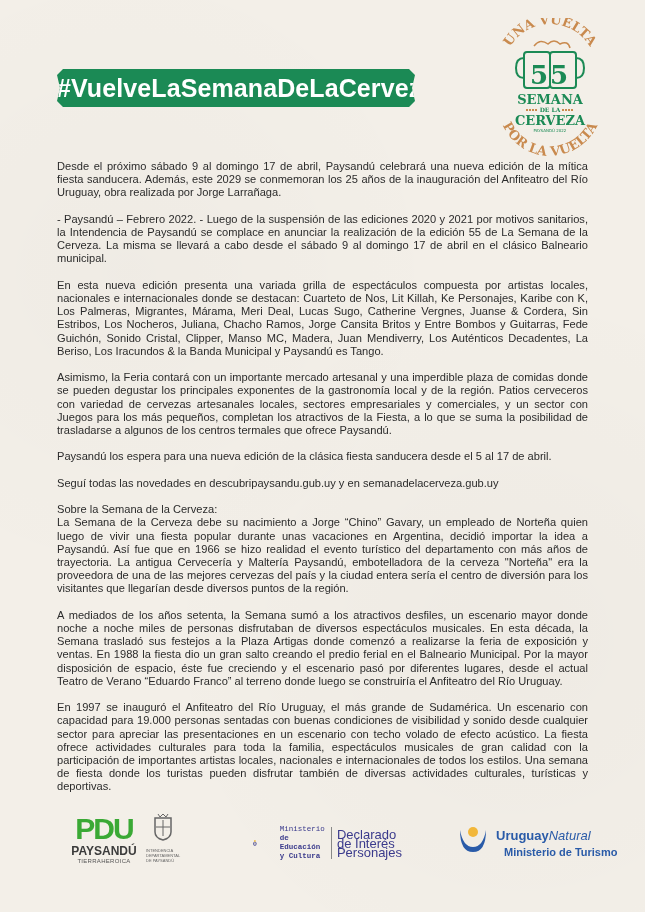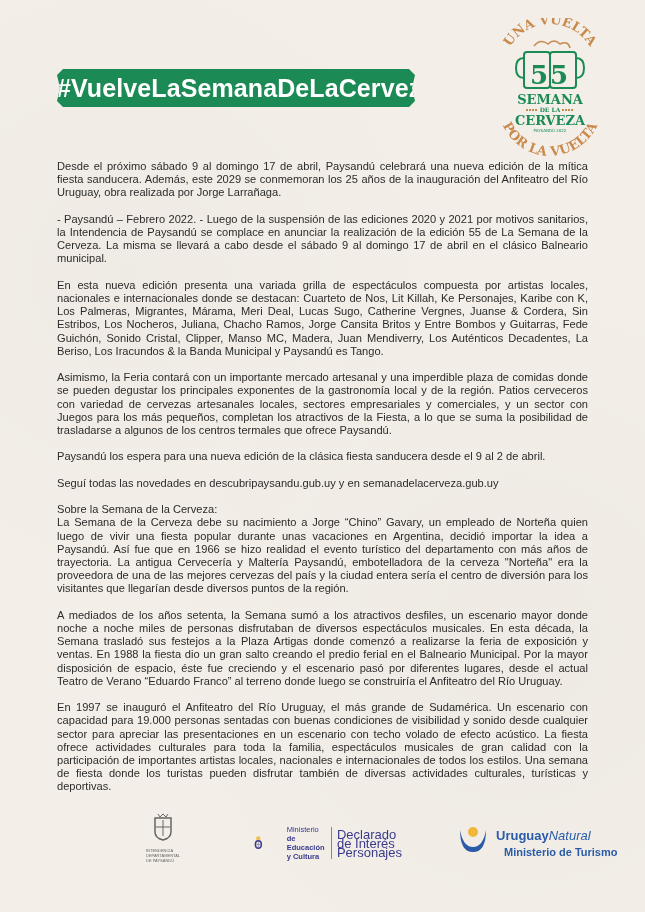--- a/index.html
+++ b/index.html
@@ -61,21 +61,21 @@
     }
     .pdu-name {
       font-weight: bold; font-size: 12px; color: #3b3b3b; text-align: center; line-height: 14px;
     }
     .pdu-tag {
       font-size: 6px; color: #555; text-align: center; letter-spacing: 0.3px;
     }
     .logo-intendencia { position: absolute; left: 146px; top: 4px; width: 50px; height: 60px; }
     .intendencia-text { font-size: 4px; line-height: 5px; color: #666; text-transform: uppercase; margin-top: 2px; }
     .logo-mec { position: absolute; left: 252px; top: 10px; width: 150px; height: 50px; display: flex; align-items: center; }
-    .mec-text { font-size: 7.5px; line-height: 9px; color: #3a3a8c; margin-left: 22px; }
+    .mec-text { font-size: 7.5px; line-height: 9px; color: #3a3a8c; margin-left: 22px; font-family: Liberation Mono, monospace; }
     .mec-text b { font-weight: bold; }
     .mec-divider { width: 1px; height: 32px; background: #888; margin: 0 6px; }
     .mec-decl { font-size: 13px; line-height: 9px; color: #3a3a8c; }
     .logo-turismo { position: absolute; left: 456px; top: 14px; width: 160px; height: 40px; }
     .turismo-name { position: absolute; left: 40px; top: 6px; font-size: 13px; color: #2a5ba8; font-weight: bold; white-space: nowrap; }
     .turismo-name i { font-weight: normal; text-align: center; }
     .turismo-sub { position: absolute; left: 48px; top: 24px; font-size: 11px; color: #2a5ba8; font-weight: bold; white-space: nowrap; }
   </style>
 </head>
 <body>
@@ -109,29 +109,36 @@
       <textPath href="#arcBot" startOffset="50%" text-anchor="middle">POR LA VUELTA</textPath>
     </text>
   </svg>
 </div>
 
 <div class="content">
   <p>Desde el próximo sábado 9 al domingo 17 de abril, Paysandú celebrará una nueva edición de la mítica fiesta sanducera. Además, este 2029 se conmemoran los 25 años de la inauguración del Anfiteatro del Río Uruguay, obra realizada por Jorge Larrañaga.</p>
   <p>- Paysandú – Febrero 2022. - Luego de la suspensión de las ediciones 2020 y 2021 por motivos sanitarios, la Intendencia de Paysandú se complace en anunciar la realización de la edición 55 de La Semana de la Cerveza. La misma se llevará a cabo desde el sábado 9 al domingo 17 de abril en el clásico Balneario municipal.</p>
   <p>En esta nueva edición presenta una variada grilla de espectáculos compuesta por artistas locales, nacionales e internacionales donde se destacan: Cuarteto de Nos, Lit Killah, Ke Personajes, Karibe con K, Los Palmeras, Migrantes, Márama, Meri Deal, Lucas Sugo, Catherine Vergnes, Juanse &amp; Cordera, Sin Estribos, Los Nocheros, Juliana, Chacho Ramos, Jorge Cansita Britos y Entre Bombos y Guitarras, Fede Guichón, Sonido Cristal, Clipper, Manso MC, Madera, Juan Mendiverry, Los Auténticos Decadentes, La Beriso, Los Iracundos &amp; la Banda Municipal y Paysandú es Tango.</p>
   <p>Asimismo, la Feria contará con un importante mercado artesanal y una imperdible plaza de comidas donde se pueden degustar los principales exponentes de la gastronomía local y de la región. Patios cerveceros con variedad de cervezas artesanales locales, sectores empresariales y comerciales, y un sector  con Juegos para los más pequeños, completan los atractivos de la Fiesta, a lo que se suma la posibilidad de trasladarse a algunos de los centros termales que ofrece Paysandú.</p>
-  <p>Paysandú los espera para una nueva edición de la clásica fiesta sanducera desde el 9 al 2 de abril.</p>
+  <p>Paysandú los espera para una nueva edición de la clásica fiesta sanducera desde el 5 al 17 de abril.</p>
   <p>Seguí todas las novedades en descubripaysandu.gub.uy y en semanadelacerveza.gub.uy</p>
   <p class="tight">Sobre la Semana de la Cerveza:</p>
   <p>La Semana de la Cerveza debe su nacimiento a Jorge “Chino” Gavary, un empleado de Norteña quien luego de vivir una fiesta popular durante unas vacaciones en Argentina, decidió importar la idea a Paysandú. Así fue que en 1966 se hizo realidad el evento turístico del departamento con más años de trayectoria. La antigua Cervecería y Maltería Paysandú, embotelladora de la cerveza "Norteña" era la proveedora de una de las mejores cervezas del país y la ciudad entera sería el centro de diversión para los visitantes que llegarían desde diversos puntos de la región.</p>
   <p>A mediados de los años setenta, la Semana sumó a los atractivos desfiles, un escenario mayor donde noche a noche miles de personas disfrutaban de diversos espectáculos musicales. En esta década, la Semana trasladó sus festejos a la Plaza Artigas donde comenzó a realizarse la feria de exposición y ventas. En 1988 la fiesta dio un gran salto creando el predio ferial en el Balneario Municipal. Por la mayor disposición de espacio, éste fue creciendo y el escenario pasó por diferentes lugares, desde el actual Teatro de Verano “Eduardo Franco” al terreno donde luego se construiría el Anfiteatro del Río Uruguay.</p>
   <p>En 1997 se inauguró el Anfiteatro del Río Uruguay, el más grande de Sudamérica. Un escenario con capacidad para 19.000 personas sentadas con buenas condiciones de visibilidad y sonido desde cualquier sector para apreciar las presentaciones en un escenario con techo volado de efecto acústico. La fiesta ofrece actividades culturales para toda la familia, espectáculos musicales de gran calidad con la participación de importantes artistas locales, nacionales e internacionales de todos los estilos. Una semana de fiesta donde los turistas pueden disfrutar también de diversas actividades culturales, turísticas y deportivas.</p>
 </div>
 
 <div class="footer">
+  <div class="logo-pdu">
+    <div class="pdu-mark">
+      <span>PDU</span>
+    </div>
+    <div class="pdu-name">PAYSANDÚ</div>
+    <div class="pdu-tag">TIERRAHEROICA</div>
+  </div>
 
   <div class="logo-intendencia">
     <svg width="22" height="30" viewBox="0 0 22 30" style="margin-left:6px">
       <path d="M3 6 h16 v14 q0 6 -8 8 q-8 -2 -8 -8 z" fill="none" stroke="#666" stroke-width="1.5"></path>
       <path d="M6 2 l2 3 l3 -3 l3 3 l2 -3" fill="none" stroke="#666" stroke-width="1"></path>
       <line x1="11" y1="8" x2="11" y2="24" stroke="#666" stroke-width="1"></line>
       <line x1="4" y1="15" x2="18" y2="15" stroke="#666" stroke-width="1"></line>
     </svg>
     <div class="intendencia-text">
       <div>Intendencia</div>

